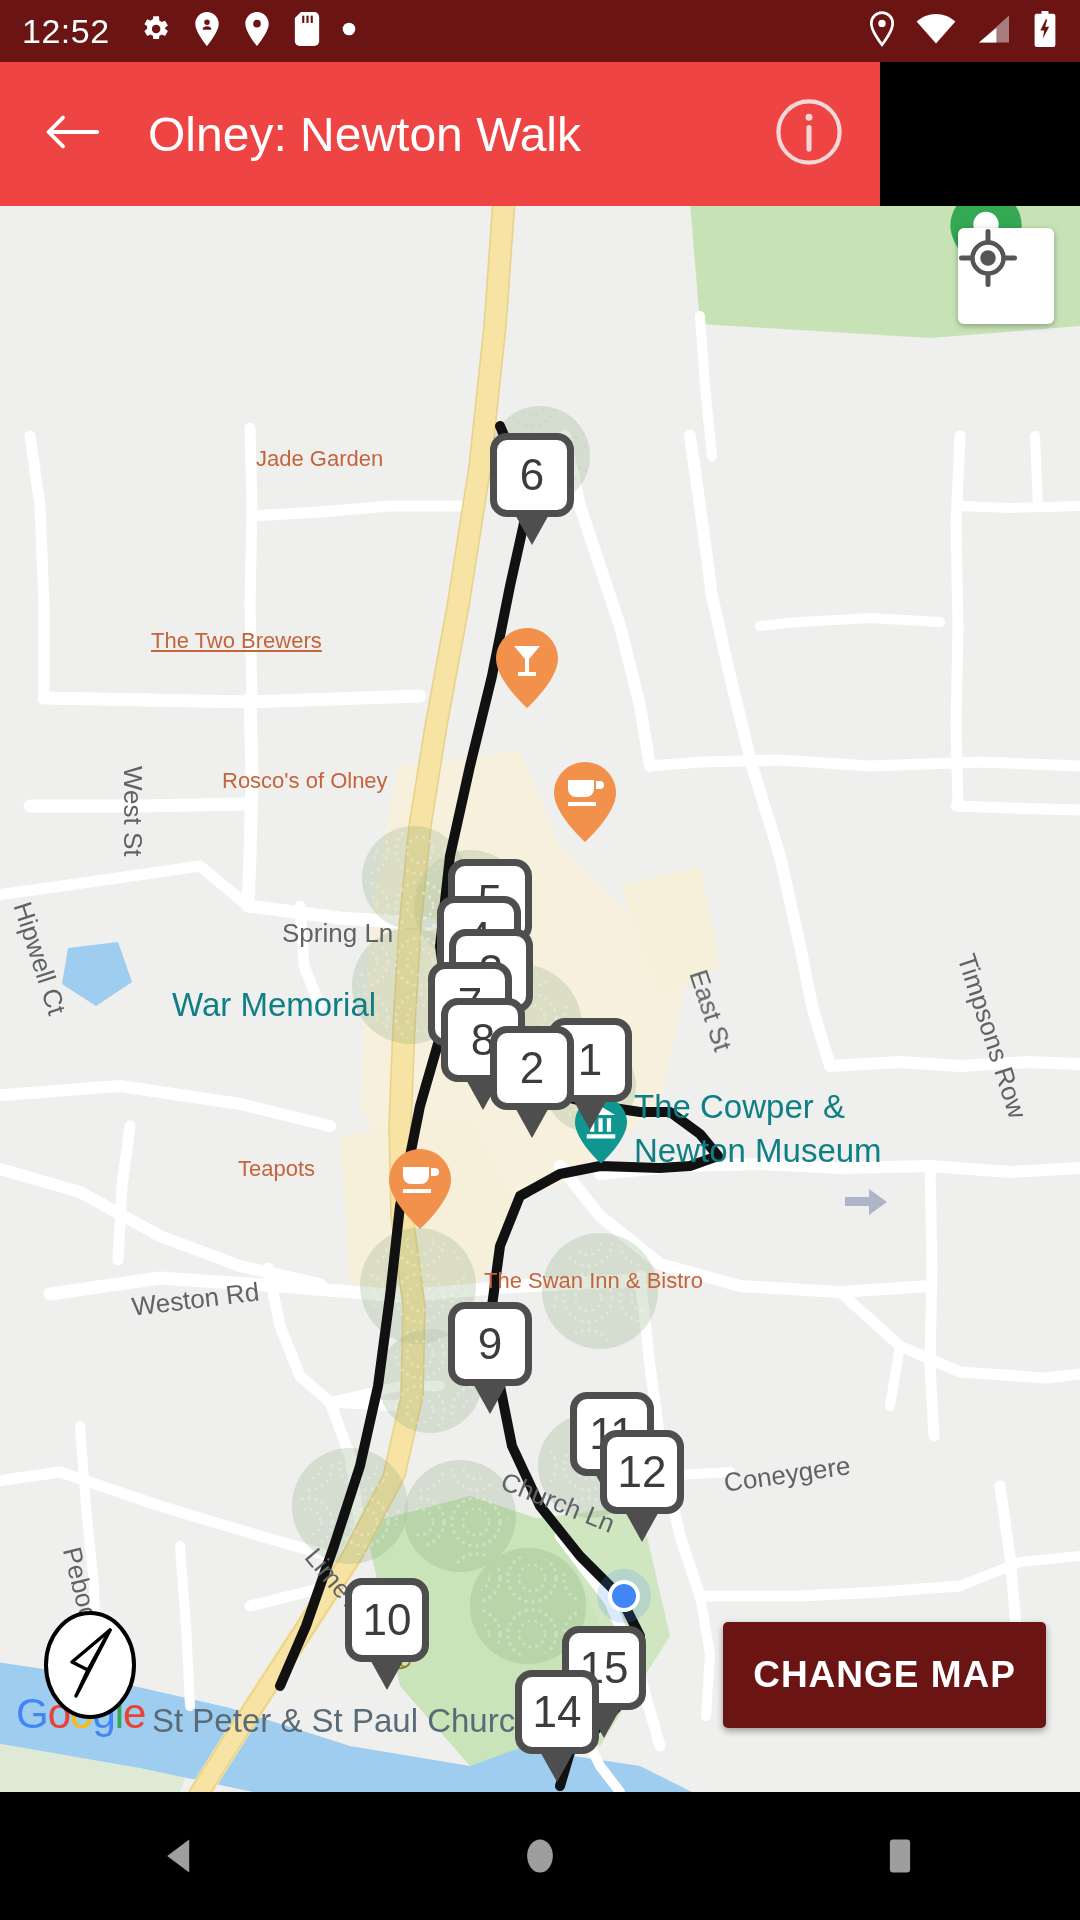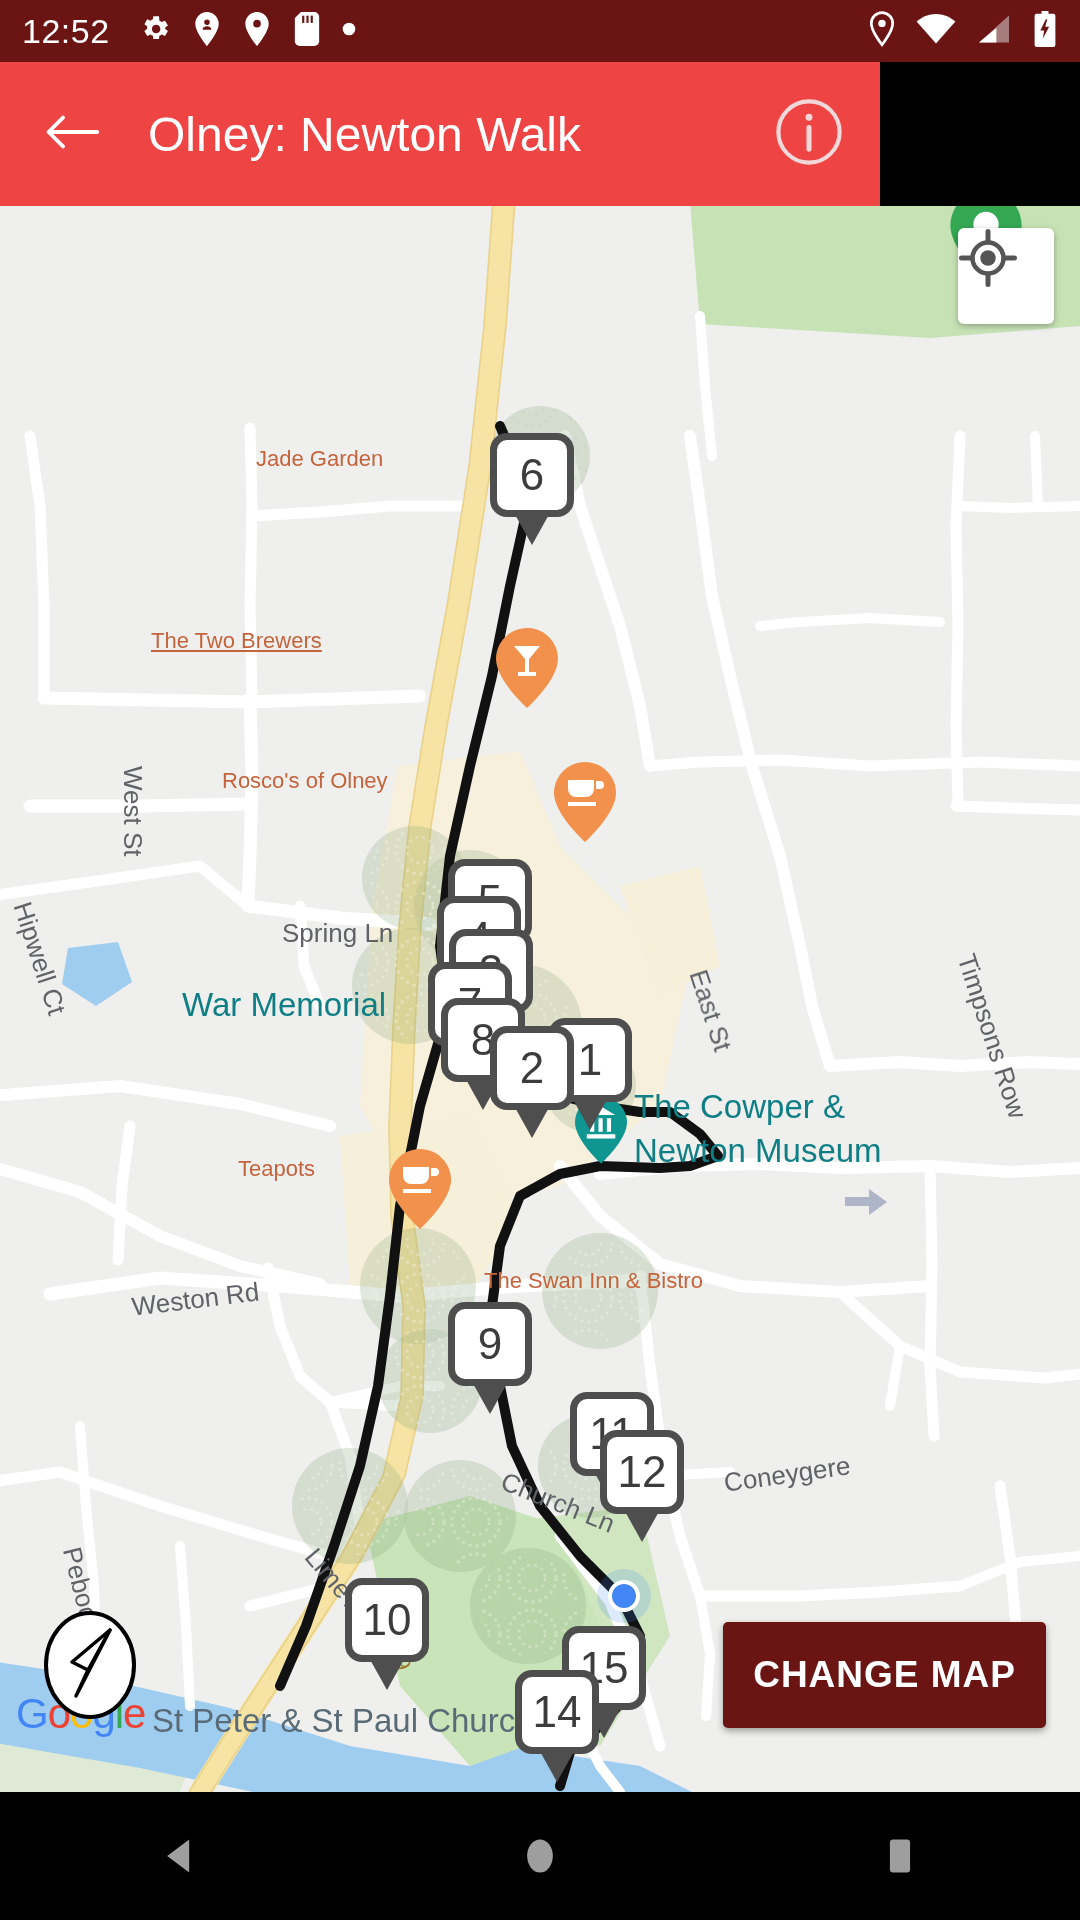--- a/index.html
+++ b/index.html
@@ -290,21 +290,21 @@
         <path d="M845 1000 l0 -9 l24 0 l0 -8 l18 13 l-18 13 l0 -9 z"></path>
       </g>
     </svg>
 
     <div class="lbl lbl-poi" style="left:256px;top:240px;">Jade Garden</div>
     <div class="lbl lbl-poi" style="left:151px;top:422px;text-decoration:underline;">The Two Brewers</div>
     <div class="lbl lbl-poi" style="left:222px;top:562px;">Rosco's of Olney</div>
     <div class="lbl lbl-street" style="left:148px;top:560px;transform:rotate(90deg);transform-origin:left top;">West St</div>
     <div class="lbl lbl-street" style="left:36px;top:692px;transform:rotate(72deg);transform-origin:left top;">Hipwell Ct</div>
     <div class="lbl lbl-street" style="left:250px;top:712px;margin-left:32px;">Spring Ln</div>
-    <div class="lbl lbl-place" style="left:182px;top:780px;">War Memorial</div>
+    <div class="lbl lbl-place" style="left:172px;top:780px;">War Memorial</div>
     <div class="lbl lbl-street" style="left:712px;top:760px;transform:rotate(72deg);transform-origin:left top;">East St</div>
     <div class="lbl lbl-street" style="left:980px;top:744px;transform:rotate(72deg);transform-origin:left top;">Timpsons Row</div>
     <div class="lbl lbl-place" style="left:634px;top:882px;">The Cowper &amp;</div>
     <div class="lbl lbl-place" style="left:634px;top:926px;">Newton Museum</div>
     <div class="lbl lbl-poi" style="left:238px;top:950px;">Teapots</div>
     <div class="lbl lbl-street" style="left:130px;top:1086px;transform:rotate(-7deg);transform-origin:left top;">Weston Rd</div>
     <div class="lbl lbl-poi" style="left:484px;top:1062px;text-align:right;">The Swan Inn &amp; Bistro</div>
     <div class="lbl lbl-street" style="left:722px;top:1262px;transform:rotate(-8deg);transform-origin:left top;">Coneygere</div>
     <div class="lbl lbl-street" style="left:508px;top:1260px;transform:rotate(22deg);transform-origin:left top;">Church Ln</div>
     <div class="lbl lbl-street" style="left:86px;top:1338px;transform:rotate(76deg);transform-origin:left top;">Pebody Pl</div>

